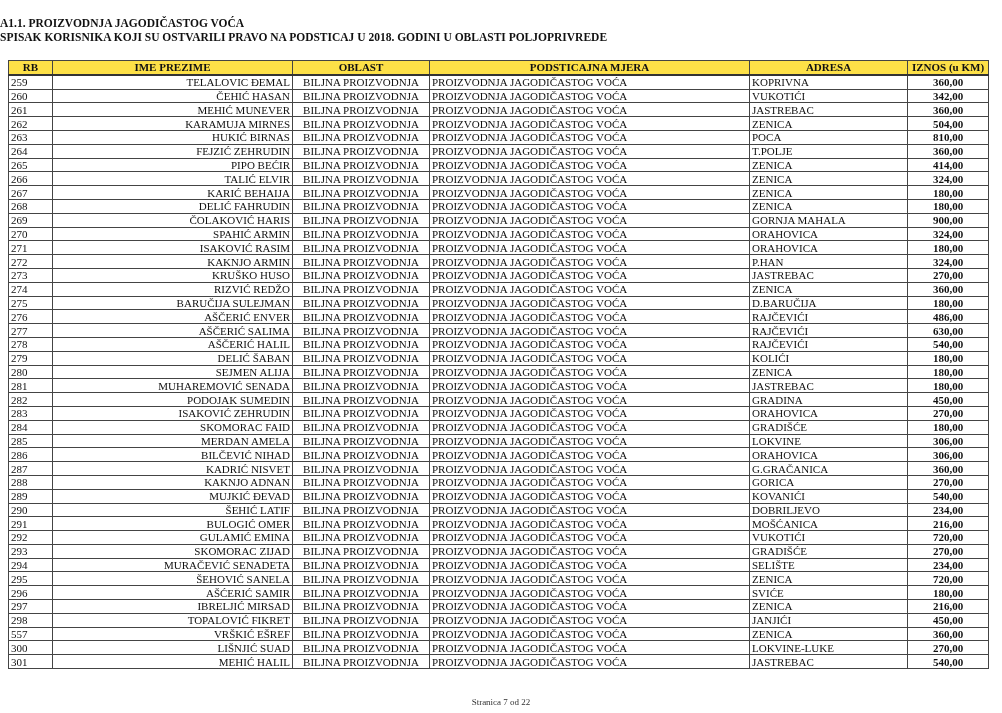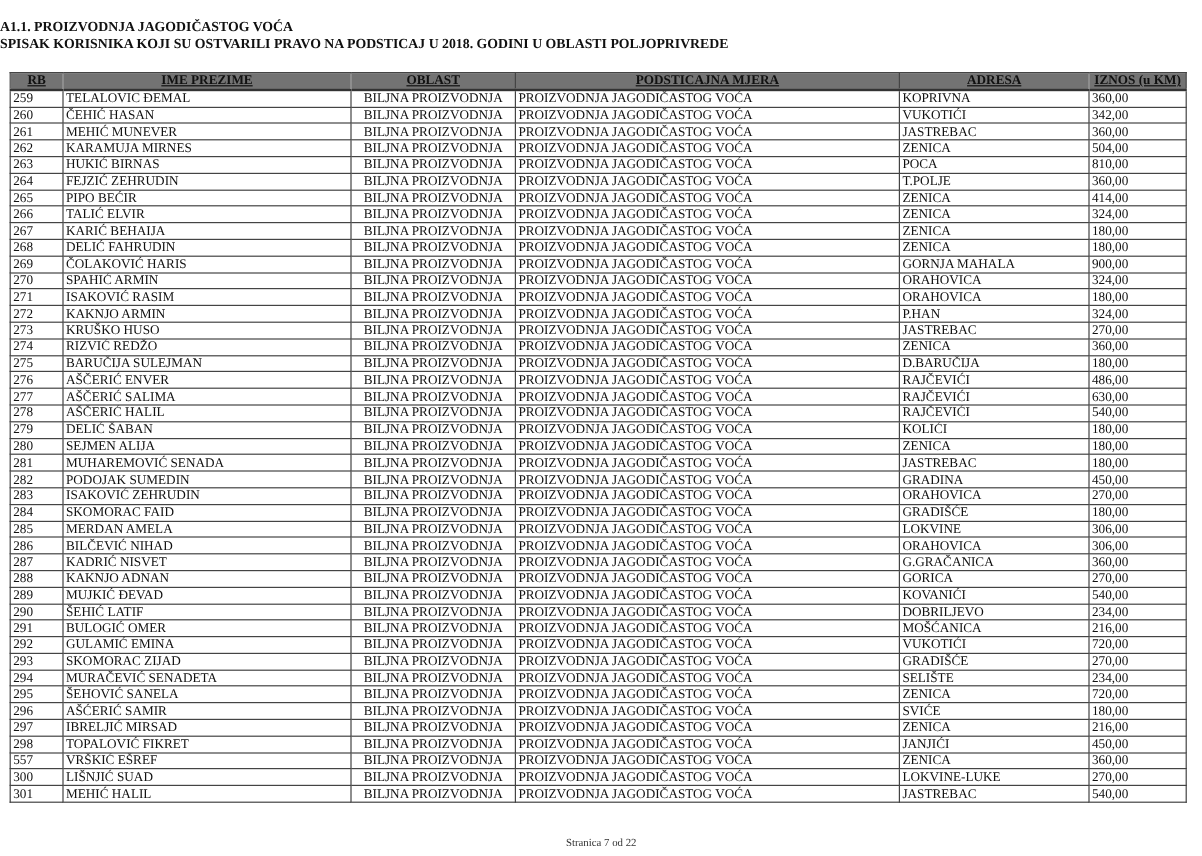--- a/index.html
+++ b/index.html
@@ -2,28 +2,28 @@
 <html><head>
 <meta charset="utf-8">
 <style>
   html, body { margin:0; padding:0; background:#ffffff; }
   body { width:1002px; height:713px; position:relative; overflow:hidden; font-family:"Liberation Serif", "DejaVu Serif", serif; color:#111; }
   .title { position:absolute; left:0; width:1002px; font-weight:bold; font-size:11.5px; line-height:13px; }
   .t1 { top:17px; }
   .t2 { top:31px; }
   table.grid { position:absolute; left:8px; top:60px; border-collapse:collapse; table-layout:fixed; width:980px; font-size:11px; }
   table.grid th, table.grid td { border:1px solid #444; height:12.8px; line-height:12px; padding:0 2px; white-space:nowrap; overflow:hidden; }
-  table.grid th { background:#737373; font-weight:bold; text-align:center; border-bottom:2px solid #333;text-decoration:underline; }
+  table.grid th { background:#fde047; font-weight:bold; text-align:center; border-bottom:2px solid #333; }
   table.grid tr { height:13.7px; }
   td.rb { }
-  td.name { text-align:left; }
+  td.name { text-align:right; }
   td.oblast { text-align:center; }
   td.mjera { text-align:left; }
   td.adresa { text-align:left; }
-  td.iznos { text-align:left; padding-right:22px; }
+  td.iznos { text-align:center; padding-right:22px;font-weight:bold; }
   table.grid { border:1.5px solid #333; }
   .footer { position:absolute; top:697px; left:0; width:1002px; text-align:center; font-family:Liberation Serif, serif; font-size:9px; color:#333; }
 </style>
 </head>
 <body>
 
 <div class="title t1">A1.1. PROIZVODNJA JAGODIČASTOG VOĆA</div>
 <div class="title t2">SPISAK KORISNIKA KOJI SU OSTVARILI PRAVO NA PODSTICAJ U 2018. GODINI U OBLASTI POLJOPRIVREDE</div>
 
 <table class="grid">

